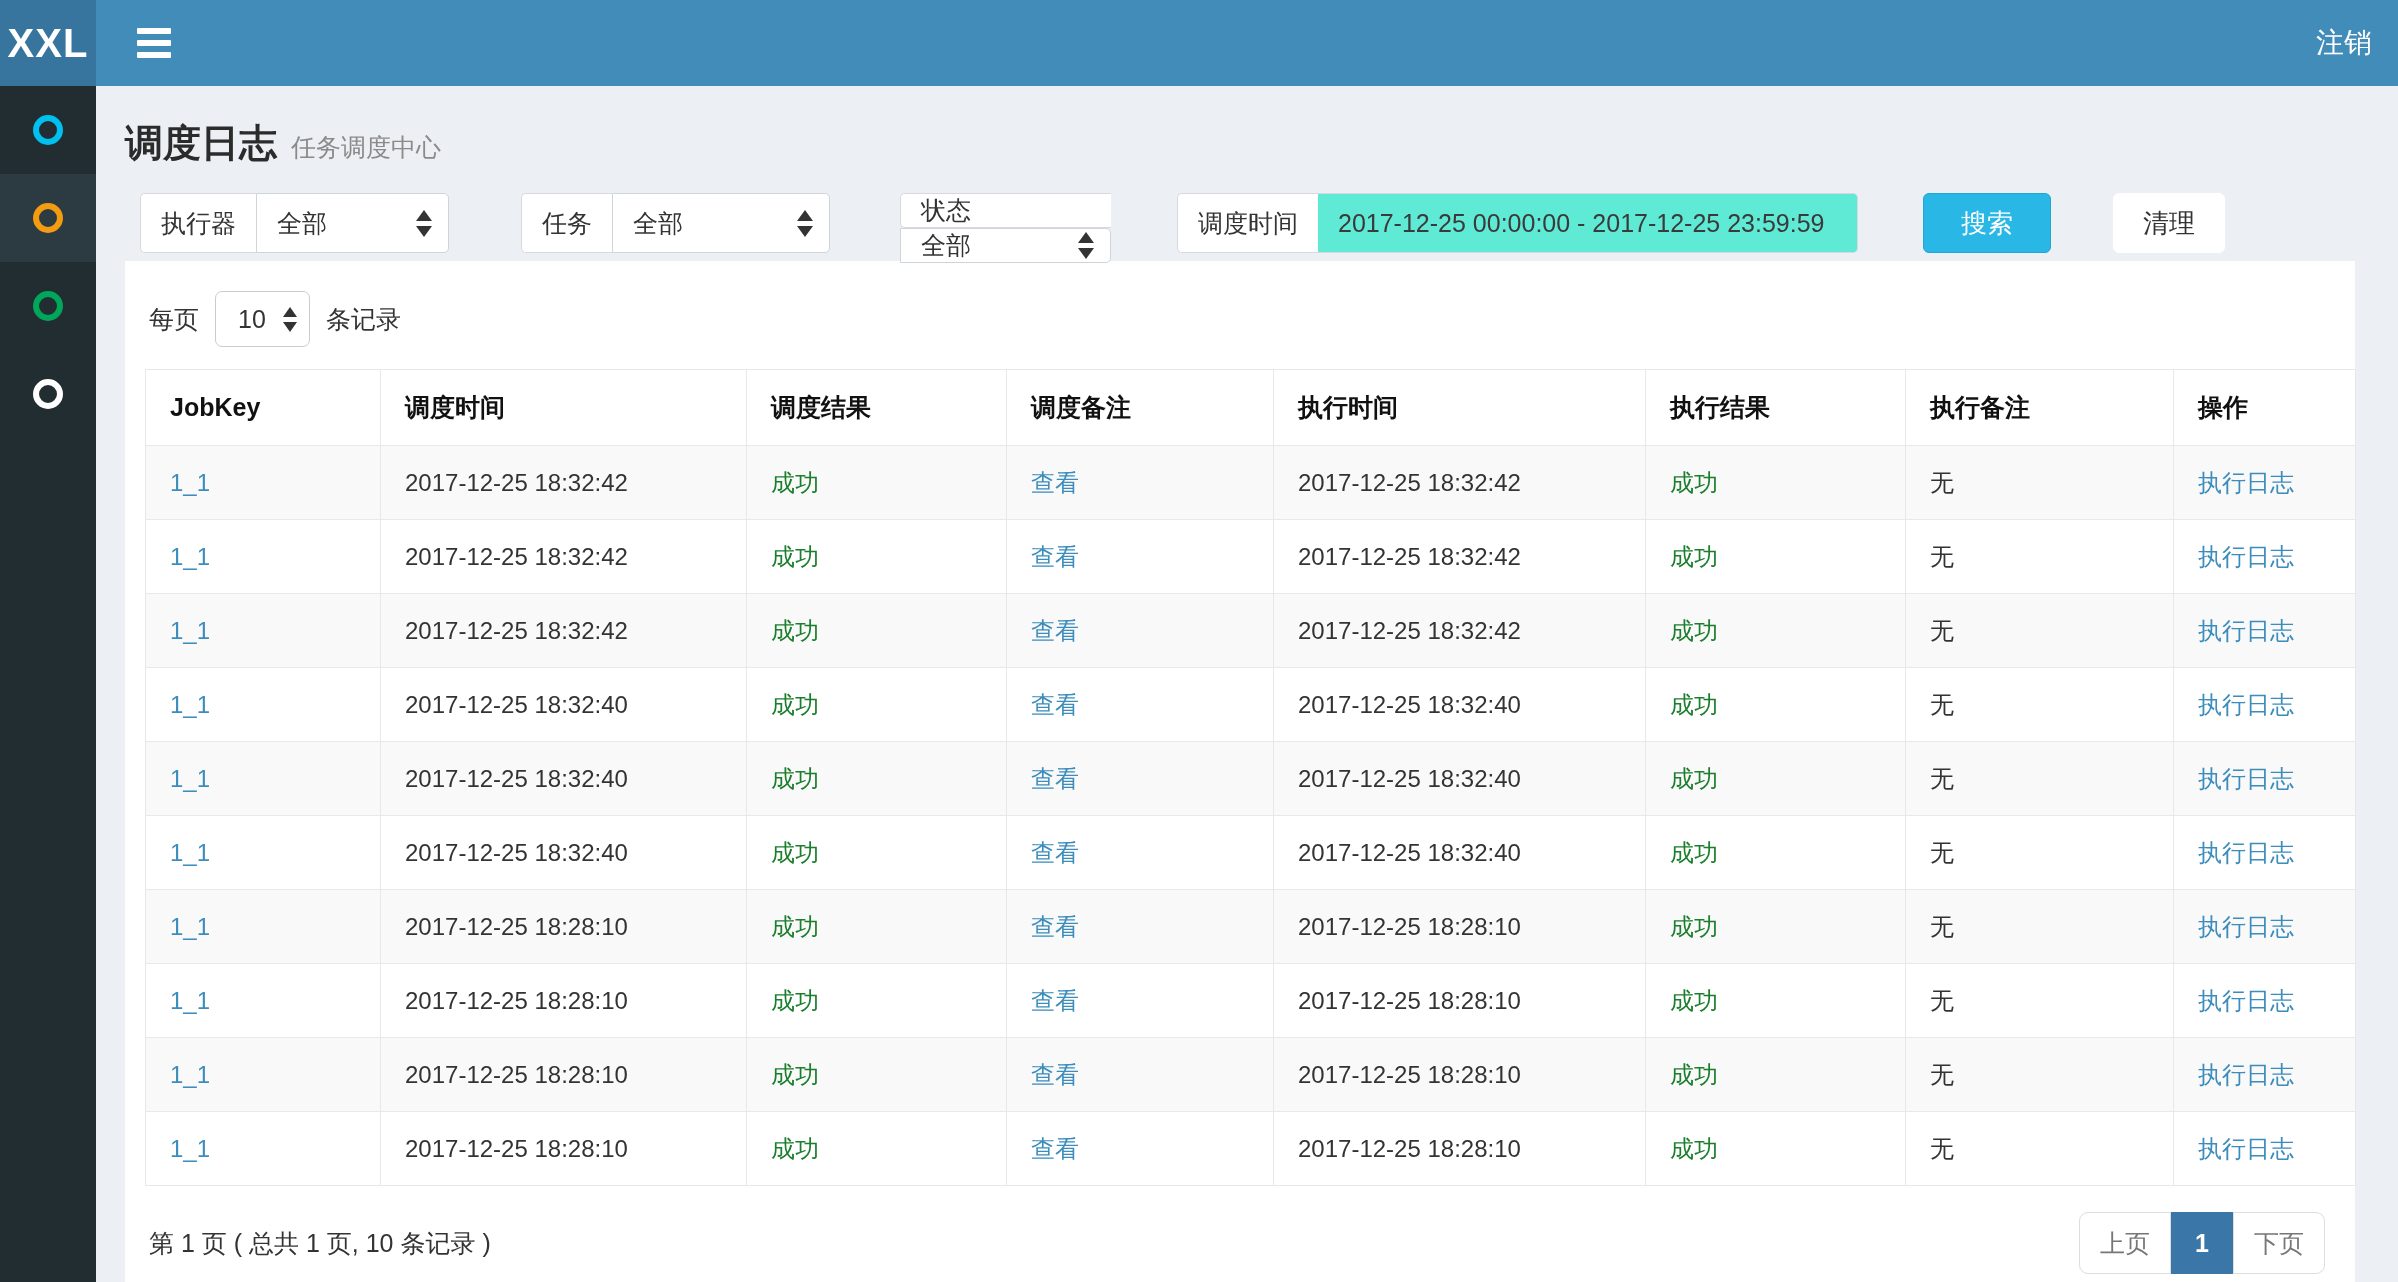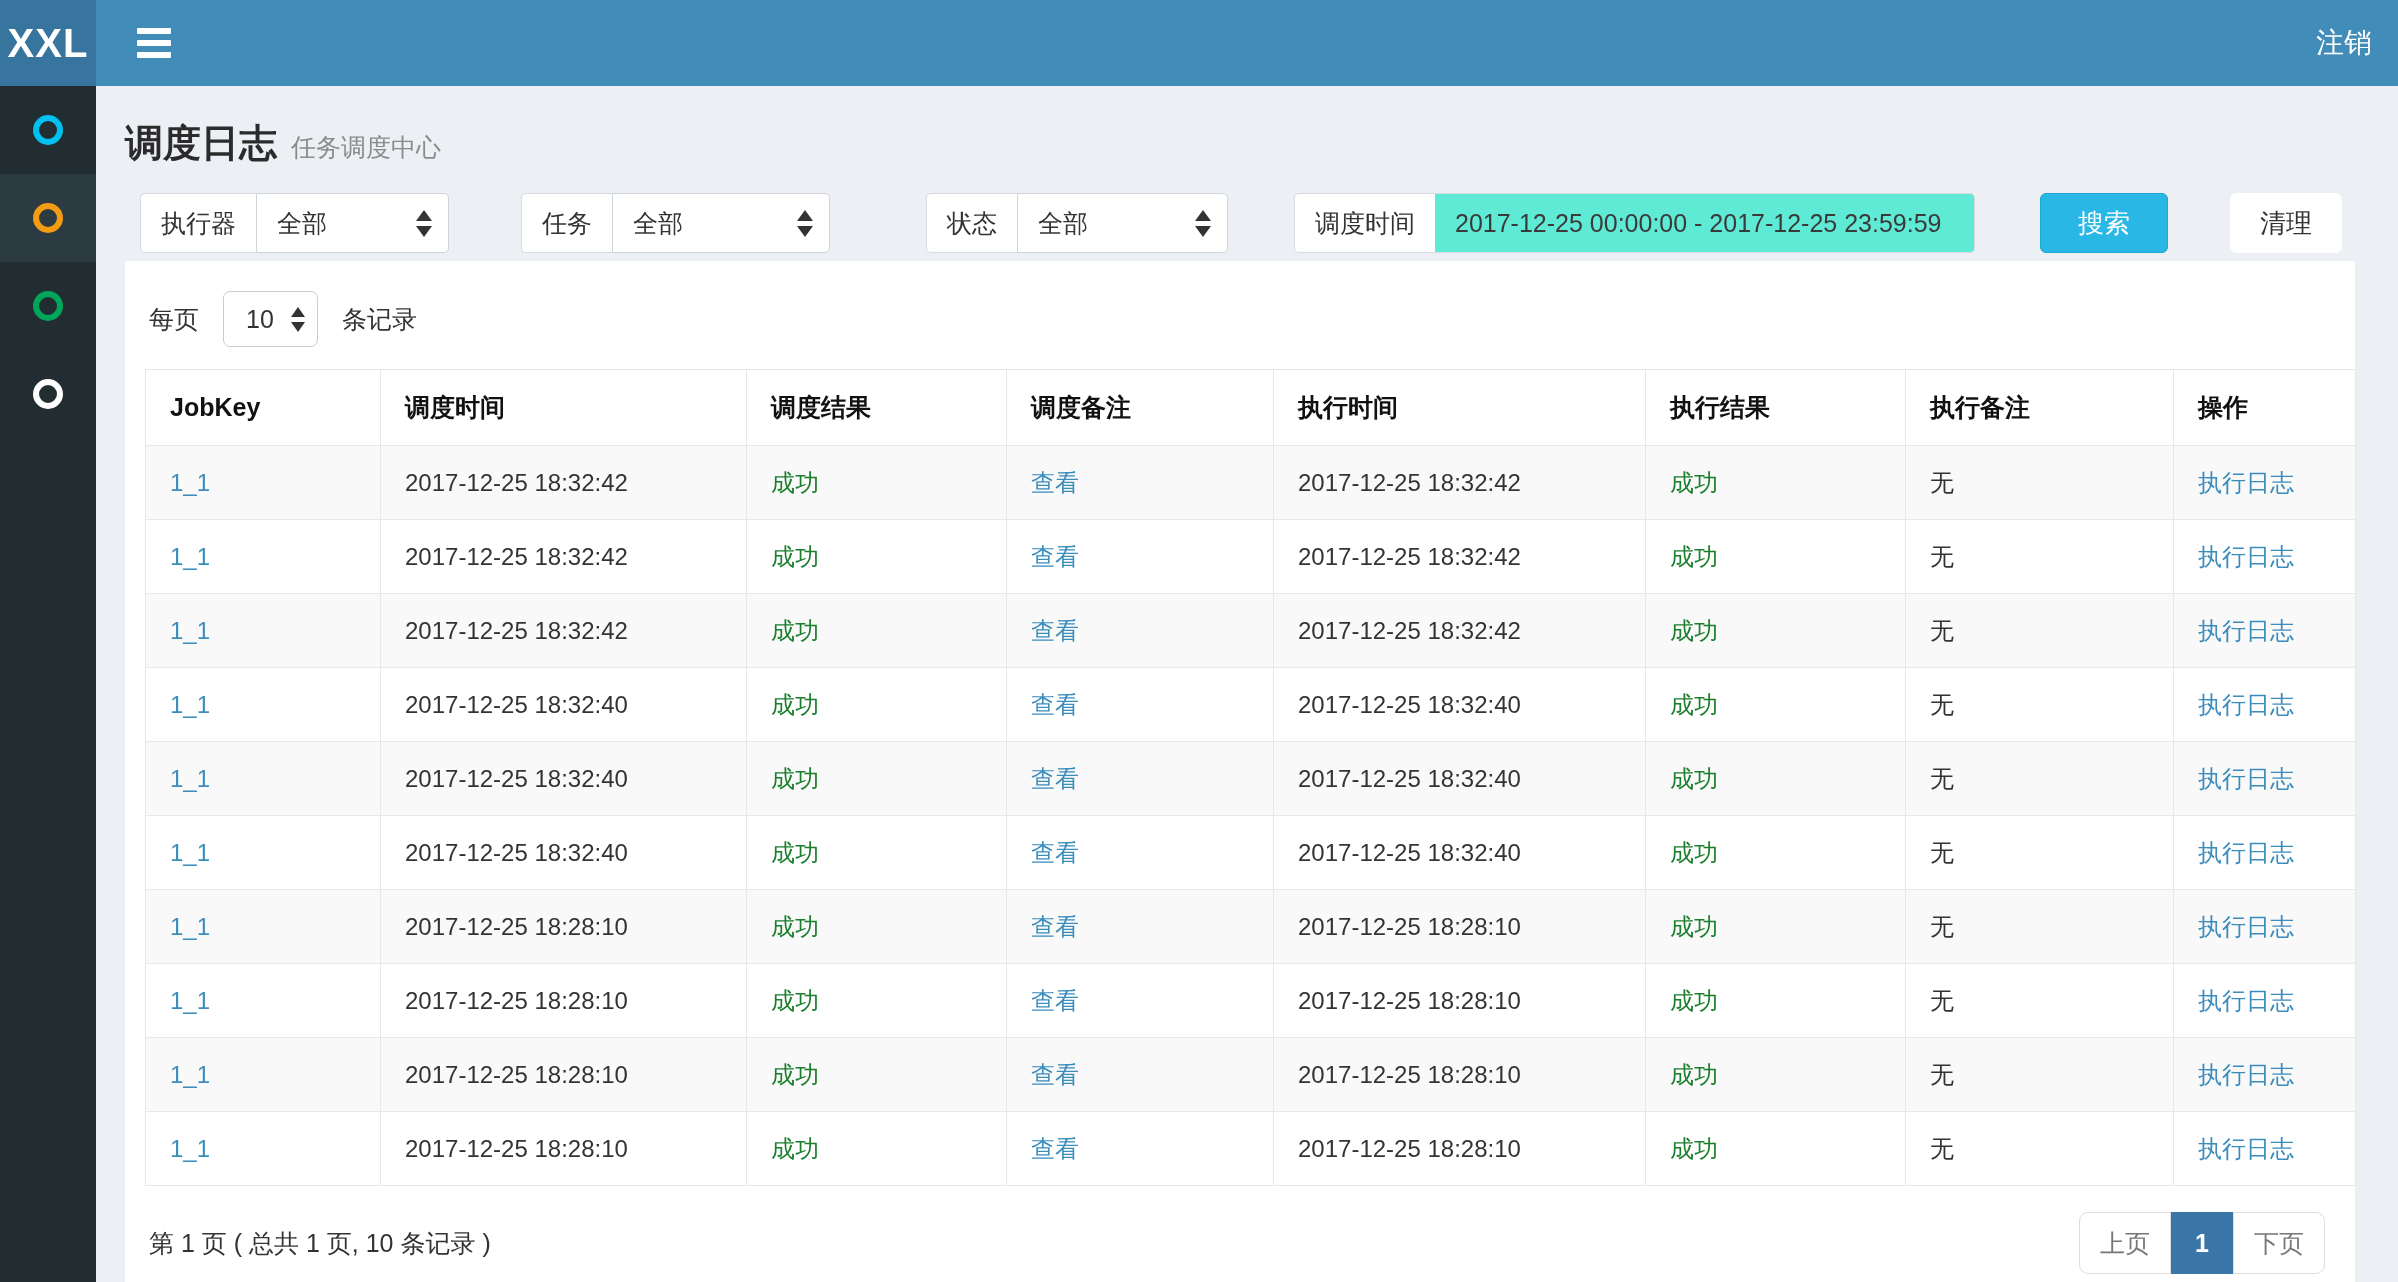--- a/index.html
+++ b/index.html
@@ -35,29 +35,29 @@
     display:flex; align-items:center; padding:0 20px; color:#333; }
   .selectbox { background:#fff; border:1px solid #cfd4d9; border-radius:0 5px 5px 0;
     display:flex; align-items:center; justify-content:space-between; padding:0 16px 0 20px; cursor:pointer; }
   .selectbox .val { color:#333;font-family:Liberation Mono, monospace; }
   .spin { display:flex; flex-direction:column; gap:5px; margin-left:24px; }
   .tri-up { width:0; height:0; border-left:8px solid transparent; border-right:8px solid transparent; border-bottom:11px solid #333; }
   .tri-down { width:0; height:0; border-left:8px solid transparent; border-right:8px solid transparent; border-top:11px solid #333; }
   .w-exec { width:193px; } .w-job { width:218px; } .w-status { width:211px; }
   .datebox { background:#5eead4; border:1px solid #d6dadf; border-left:none; border-radius:0 5px 5px 0;
     width:540px; display:flex; align-items:center; padding:0 20px; color:#3a3a3a; cursor:text; white-space:nowrap; }
-  .ml1{margin-left:72px;} .ml2{margin-left:96px;} .ml3{margin-left:66px;} .ml4{margin-left:65px;} .ml5{margin-left:62px;}
+  .ml1{margin-left:72px;} .ml2{margin-left:70px;flex-direction:column;} .ml3{margin-left:66px;} .ml4{margin-left:65px;} .ml5{margin-left:62px;}
   .btn { height:60px; display:flex; align-items:center; justify-content:center; font-size:26px;
     border-radius:6px; cursor:pointer; }
   .btn-search { width:128px; background:#29b7e5; border:1px solid #1fa6d2; color:#fff; }
   .btn-clear { width:112px; background:#fff; border:1px solid #fff; color:#333; }
 
   
   .panel { margin:0 43px 0 29px; background:#fff; padding:22px 20px 40px 20px; min-height:1020px; }
-  .perpage { display:flex; align-items:center; gap:24px; font-size:25px; color:#333; padding:8px 0 22px 4px; }
+  .perpage { display:flex; align-items:center; gap:16px; font-size:25px; color:#333; padding:8px 0 22px 4px; }
   .mini-select { width:95px; height:56px; border:1px solid #ccc; border-radius:7px; background:#fff;
     display:flex; align-items:center; justify-content:space-between; padding:0 12px 0 22px; cursor:pointer; }
   .mini-select .spin { margin-left:8px; }
   .mini-select .tri-up { border-left-width:7px; border-right-width:7px; border-bottom-width:10px; }
   .mini-select .tri-down { border-left-width:7px; border-right-width:7px; border-top-width:10px; }
 
   
   table { border-collapse:collapse; table-layout:fixed; width:2210px; font-size:24px; }
   th, td { border:1px solid #e8e8e8; text-align:left; padding:0 0 0 24px; overflow:hidden; white-space:nowrap; }
   th { height:76px; font-weight:bold; color:#111; font-size:25px; background:#fff; }

